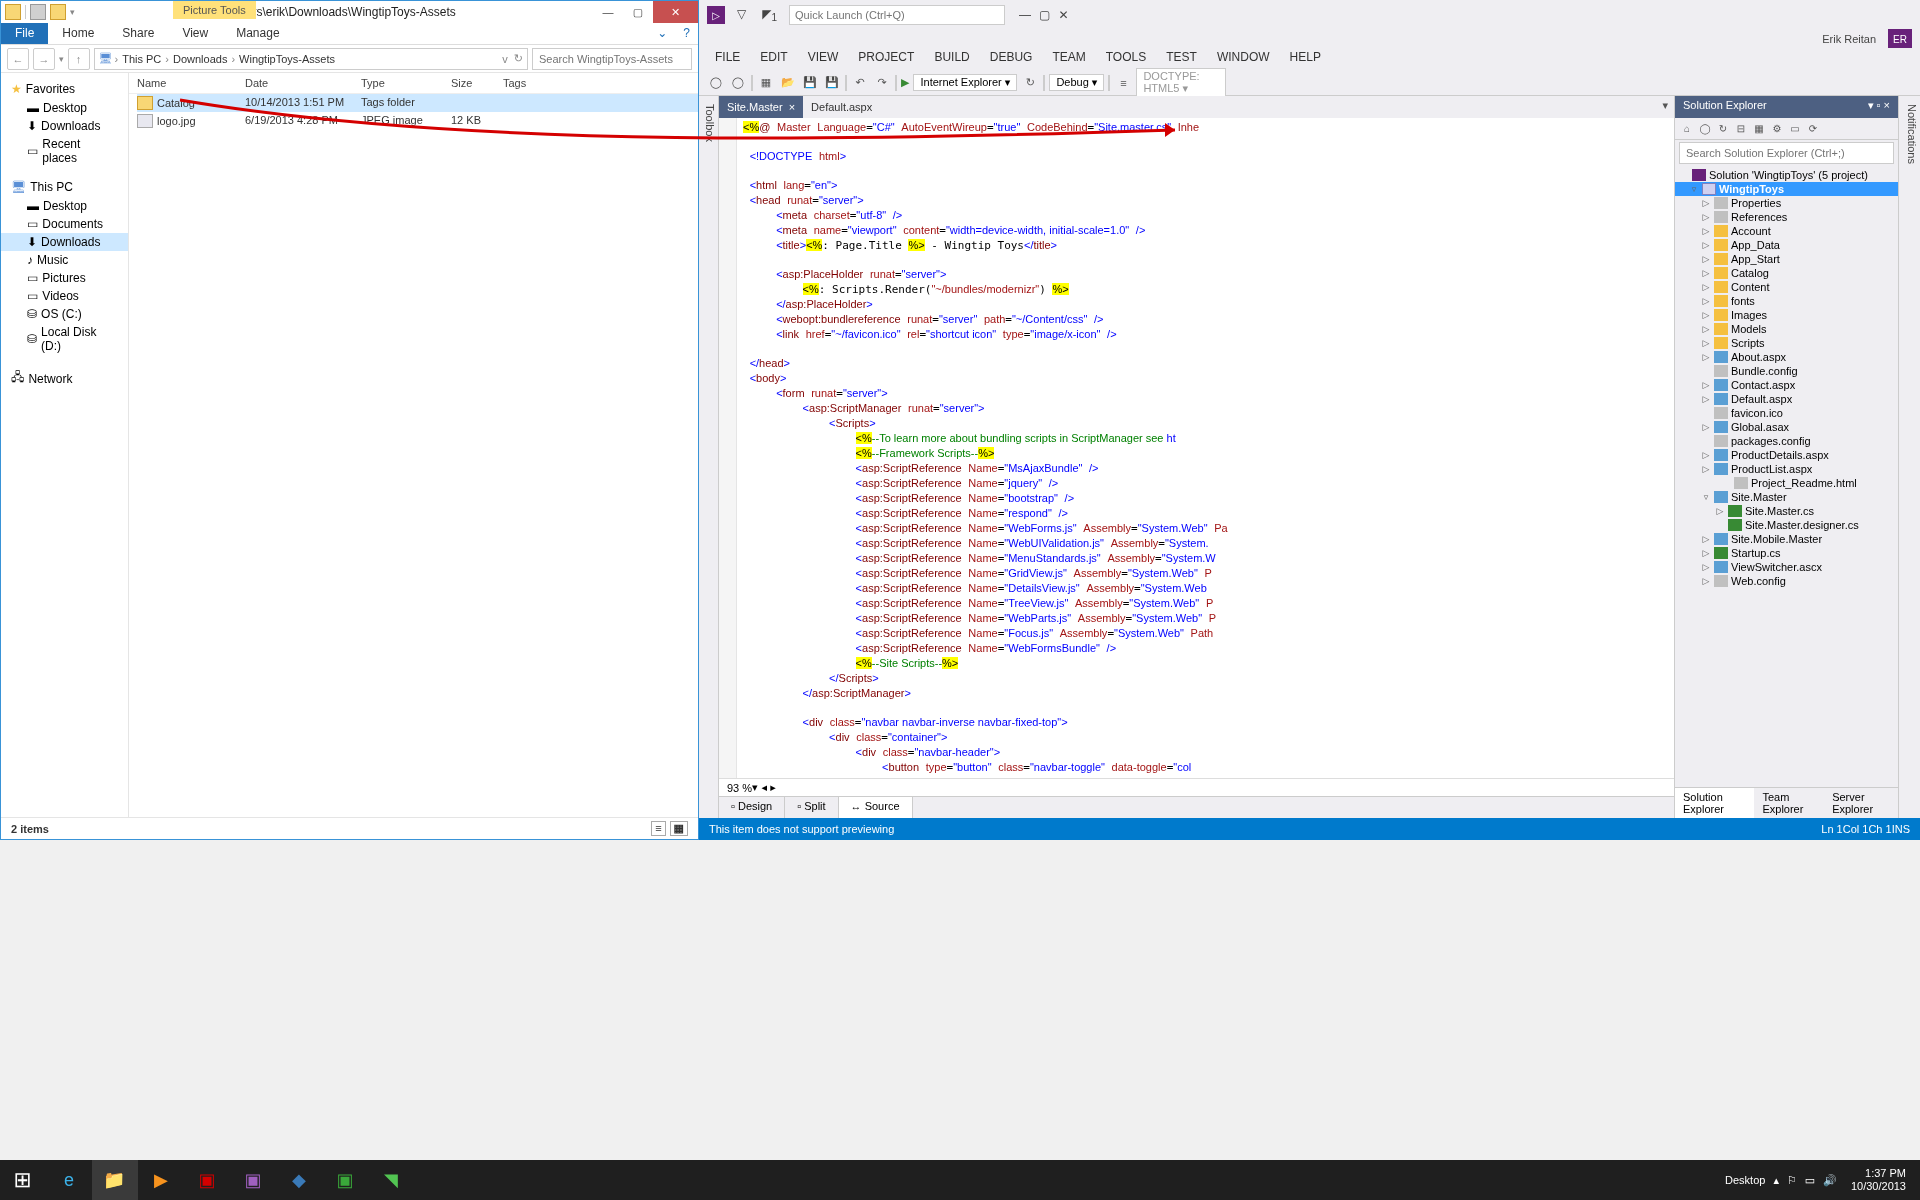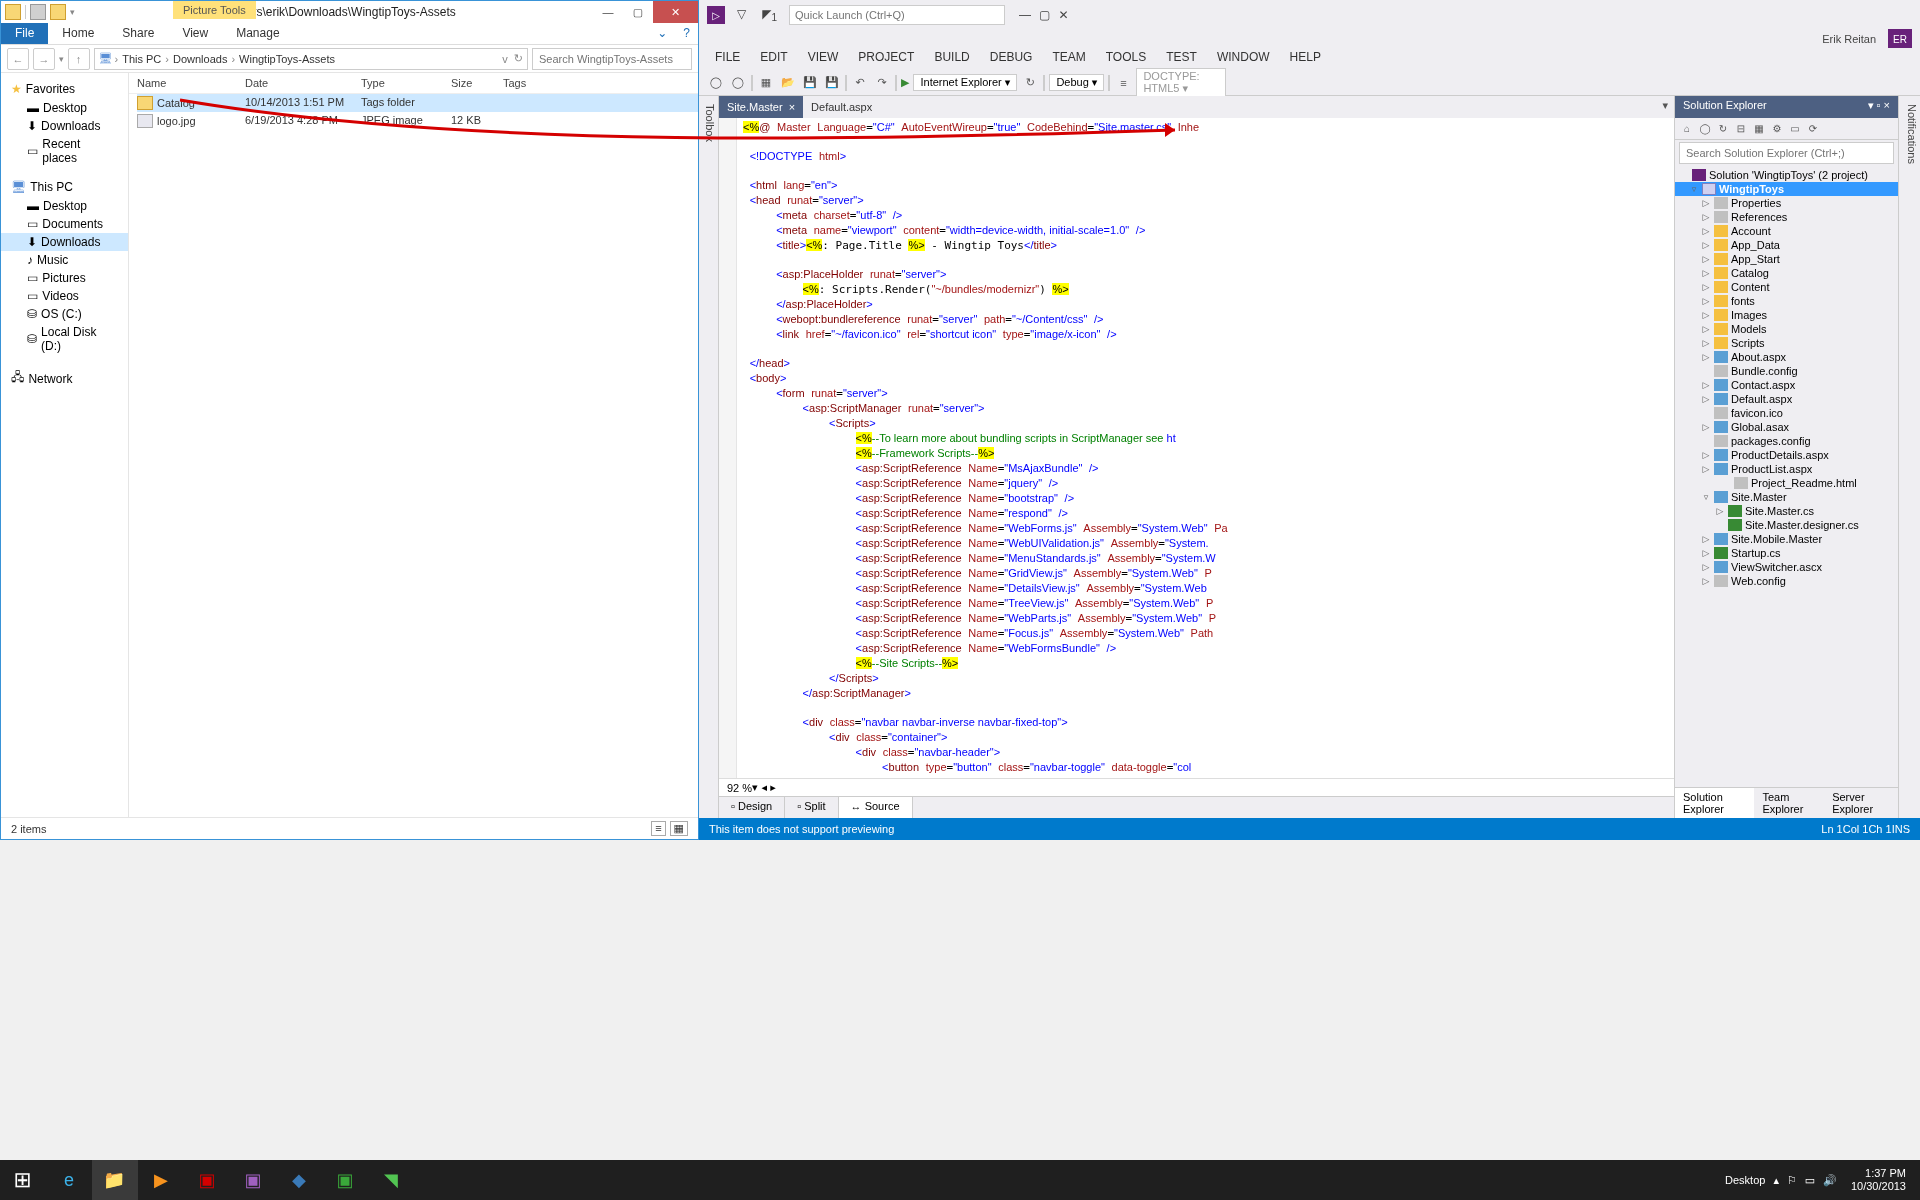--- a/index.html
+++ b/index.html
@@ -41,21 +41,21 @@
 .col-name { width: 108px; }
 .col-date { width: 116px; }
 .col-type { width: 90px; }
 .col-size { width: 52px; text-align: left; }
 .col-tags { width: 60px; }
 .fe-rows { flex: 1; padding-left: 8px; }
 .fe-row { display: flex; font-size: 11px; padding: 2px 0; color: #333; }
 .fe-row.sel { background: #cde8ff; }
 .row-icon { width: 16px; height: 14px; margin-right: 4px; background: #f8d775; border: 1px solid #d0a030; }
 .row-icon.img { background: #e8e8f0; border-color: #aaa; }
-.fe-status { height: 22px; border-top: 1px solid #e5e5e5; font-size: 11px; padding: 3px 10px; color: #333; display:flex; justify-content:space-between; align-items:center; }
+.fe-status { height: 22px; border-top: 1px solid #e5e5e5; font-size: 11px; padding: 3px 10px; color: #333; display:flex; justify-content:space-between; align-items:center;font-weight:bold; }
 
 .vs-titlebar { height: 30px; background: #efeef2; display: flex; align-items: center; padding: 0 8px; font-size: 12px; color: #333; }
 .vs-logo { width: 18px; height: 18px; background: #68217a; margin-right: 8px; display:flex; align-items:center; justify-content:center; color:#fff; font-size:10px;}
 .vs-title-text { flex: 1; }
 .vs-user { font-size: 11px; color: #444; margin-right: 6px; }
 .vs-badge { width: 24px; height: 20px; background: #68217a; color: #fff; font-size: 10px; display: flex; align-items: center; justify-content: center; }
 .vs-tbtns { display: flex; gap: 8px; margin-right:8px; }
 .vs-tbtn { font-size: 12px; color: #444; padding: 0 4px; }
 .vs-ql { width:216px; height:20px; border:1px solid #ccc; font-size:11px; padding:0 5px; color:#999; margin-right:10px; }
 
@@ -363,21 +363,21 @@
                       =
                           = =Home
                           = =About
                           = =Contact
                           = =Products
                      
                       = =
                          
                               =
                                   = =:</div>
-      <div class="vs-zoom"><span>92 %</span> ▾ <span style="margin-left:4px">◂ ▸</span></div>
+      <div class="vs-zoom"><span>93 %</span> ▾ <span style="margin-left:4px">◂ ▸</span></div>
       <div class="vs-viewtabs">
         <div class="vs-vtab">▫ <span>Design</span></div>
         <div class="vs-vtab">▫ <span>Split</span></div>
         <div class="vs-vtab active">↔ <span>Source</span></div>
       </div>
     </div>
 
     <div class="vs-sol">
       <div class="vs-sol-hdr">
         <span>Solution Explorer</span>
@@ -391,21 +391,21 @@
         <div class="t">▦</div>
         <div class="t">⚙</div>
         <div class="t">▭</div>
         <div class="t">⟳</div>
       </div>
       <input class="vs-sol-search" placeholder="Search Solution Explorer (Ctrl+;)" style="">
       <div class="vs-tree">
         <div class="tree-row">
               <span class="tree-exp"></span>
               <span class="tree-icon ico-sol"></span>
-              <span>Solution 'WingtipToys' (2 project)</span>
+              <span>Solution 'WingtipToys' (5 project)</span>
             </div>
         <div class="tree-row sel" style="padding-left:14px">
               <span class="tree-exp">▿</span>
               <span class="tree-icon ico-proj"></span>
               <b>WingtipToys</b>
             </div>
         <div id="sol-nodes">
               <div class="tree-row" style="padding-left: 26px;">
                 <span class="tree-exp">▷</span>
                 <span class="tree-icon ico-cfg"></span>

